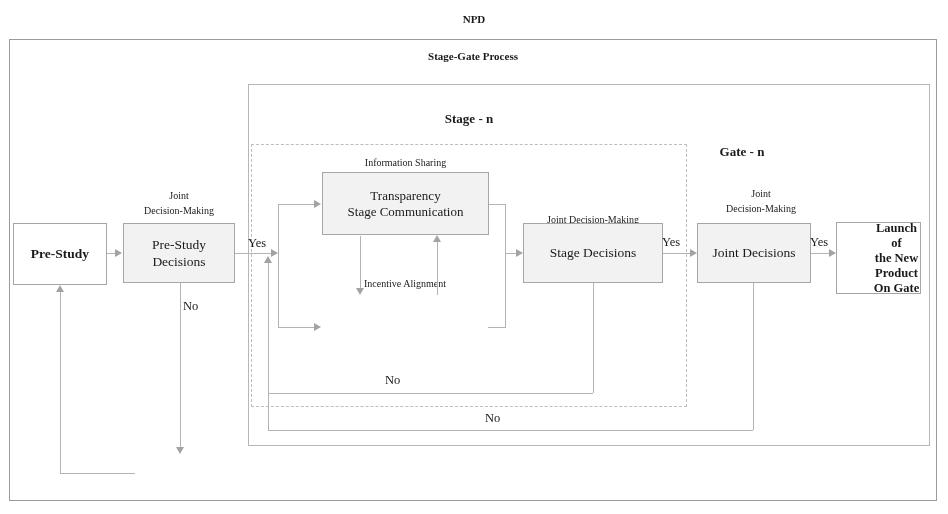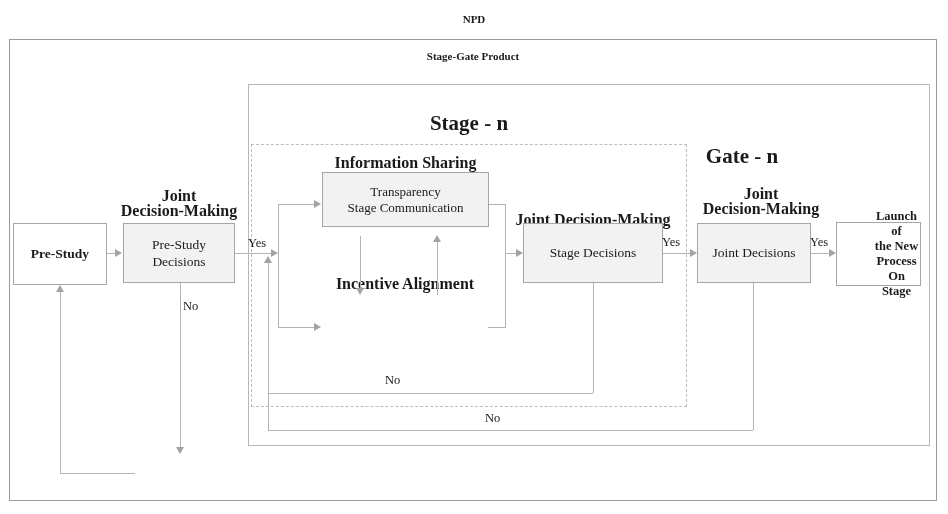--- a/index.html
+++ b/index.html
@@ -14,40 +14,40 @@
   .inner-frame  { border:1px solid #b7b7b7; }
   .dashed-frame { border:1px dashed #bdbdbd; }
   .node {
     position:absolute; box-sizing:border-box; border:1px solid #a6a6a6;
     display:flex; flex-direction:column; align-items:center; justify-content:center;
     text-align:center; background:#ffffff;
   }
   .node.shaded { background:#f2f2f2; }
   .t-center { text-align:center; }
   .big-title   { font-weight:bold; font-size:11px; }
-  .mid-title   { font-weight:bold; font-size:21px; }
-  .sec-header  { font-weight:bold; font-size:16px; line-height:15px; }
+  .mid-title   { font-weight:bold; font-size:13px; }
+  .sec-header  { font-weight:normal; font-size:10px; line-height:15px; }
   .body-text   { font-size:13.5px; }
   .edge-lbl    { position:absolute; font-size:12.5px; }
   .ln  { position:absolute; background:#b3b3b3; }
   .ar  { position:absolute; width:0; height:0; }
   .ar.r { border-top:4px solid transparent; border-bottom:4px solid transparent; border-left:7px solid #a3a3a3; }
   .ar.u { border-left:4px solid transparent; border-right:4px solid transparent; border-bottom:7px solid #a3a3a3; }
   .ar.d { border-left:4px solid transparent; border-right:4px solid transparent; border-top:7px solid #a3a3a3; }
 </style>
 </head>
 <body>
 
 <div class="canvas">
 
   <div class="abs big-title t-center" style="left:0; top:13; width:948px; top:13px;">NPD</div>
 
   <div class="frame outer-frame" style="left:9px; top:39px; width:928px; height:462px;"></div>
 
-  <div class="abs big-title t-center" style="left:9px; top:50px; width:928px;">Stage-Gate Product</div>
+  <div class="abs big-title t-center" style="left:9px; top:50px; width:928px;">Stage-Gate Process</div>
 
   <div class="frame inner-frame" style="left:248px; top:84px; width:682px; height:362px;"></div>
 
   <div class="abs mid-title t-center" style="left:404px; top:111px; width:130px;">Stage - n</div>
 
   <div class="frame dashed-frame" style="left:251px; top:144px; width:436px; height:263px;"></div>
 
   <div class="abs mid-title t-center" style="left:692px; top:144px; width:100px;">Gate - n</div>
 
   <div class="node" style="left:13px; top:223px; width:94px; height:62px; font-weight:bold; font-size:13.5px;">
@@ -58,45 +58,45 @@
     <div>Joint</div>
     <div>Decision-Making</div>
   </div>
 
   <div class="node shaded body-text" style="left:123px; top:223px; width:112px; height:60px; line-height:17px;">
     <div>Pre-Study</div>
     <div>Decisions</div>
   </div>
 
   <div class="abs sec-header t-center" style="left:322px; top:155px; width:167px;">Information Sharing</div>
-  <div class="node shaded" style="left:322px; top:172px; width:167px; height:55px; font-size:13px; line-height:16px;">
+  <div class="node shaded" style="left:322px; top:172px; width:167px; height:63px; font-size:13px; line-height:16px;">
     <div>Transparency</div>
     <div>Stage Communication</div>
   </div>
 
   <div class="abs sec-header t-center" style="left:322px; top:276px; width:166px;">Incentive Alignment</div>
 
   <div class="abs sec-header t-center" style="left:503px; top:212px; width:180px;">Joint Decision-Making</div>
   <div class="node shaded body-text" style="left:523px; top:223px; width:140px; height:60px;">
     <div>Stage Decisions</div>
   </div>
 
   <div class="abs sec-header t-center" style="left:701px; top:186px; width:120px;">
     <div>Joint</div>
     <div>Decision-Making</div>
   </div>
   <div class="node shaded body-text" style="left:697px; top:223px; width:114px; height:60px;">
     <div>Joint Decisions</div>
   </div>
 
-  <div class="node" style="left:836px; top:222px; width:85px; height:64px; font-weight:bold; font-size:12.5px; line-height:15px;padding-left:36px;">
+  <div class="node" style="left:836px; top:222px; width:85px; height:72px; font-weight:bold; font-size:12.5px; line-height:15px;padding-left:36px;">
     <div>Launch of</div>
     <div>the New</div>
-    <div>Process</div>
-    <div>On Stage</div>
+    <div>Product</div>
+    <div>On Gate</div>
   </div>
 
 
   <div class="ln" style="left:107px; top:253px; width:9px; height:1px;"></div>
   <div class="ar r" style="left:115px; top:249px;"></div>
 
   <div class="ln" style="left:235px; top:253px; width:36px; height:1px;"></div>
   <div class="ar r" style="left:271px; top:249px;"></div>
   <div class="edge-lbl" style="left:248px; top:236px; width:30px;">Yes</div>
 

